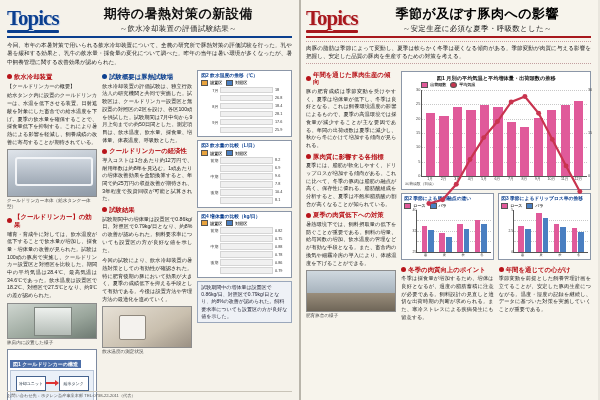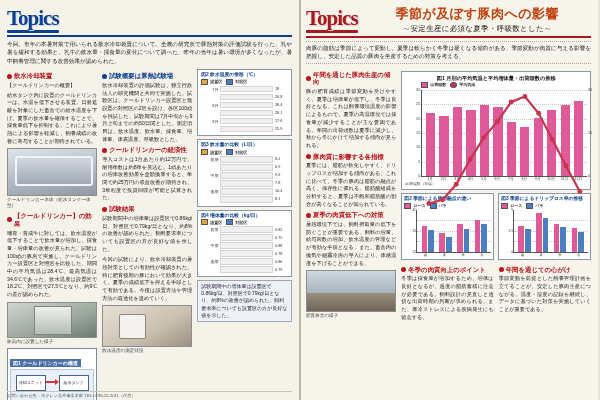--- a/index.html
+++ b/index.html
@@ -204,20 +204,24 @@
 <div class="page">
   <div class="spread-gap"></div>
 
   <div class="sheet left">
 
     <div class="masthead">
       <div class="topics-logo">
         <span>Topics</span>
         <span class="under"></span>
       </div>
+      <div class="title-wrap">
+        <div class="doc-title">期待の暑熱対策の新設備</div>
+        <div class="doc-sub">～飲水冷却装置の評価試験結果～</div>
+      </div>
     </div>
 
     <div class="lead">今回、市年の本暑対策で用いられる飲水冷却装置について、全農の研究所で豚熱対策の評価試験を行った。乳や暑を緩和する効果と、乳牛の飲水量・採食量の変化について調べた。昨年の当年は暑い環境が多くなったが、暑中飼養管理に関する改善効果が認められた。</div>
 
     <div class="cols">
 
       <div class="col">
         <h3 class="sec">
           <span class="bullet"></span>
           <span>飲水冷却装置</span>
@@ -421,21 +425,21 @@
   </div>
 
   <div class="sheet right">
 
     <div class="masthead">
       <div class="topics-logo">
         <span>Topics</span>
         <span class="under"></span>
       </div>
       <div class="title-wrap">
-        <div class="doc-title" style="color:#c2410c">季節が及ぼす豚肉への影響</div>
+        <div class="doc-title" style="color:#000000">季節が及ぼす豚肉への影響</div>
         <div class="doc-sub">～安定生産に必須な夏季・呼吸数とした～</div>
       </div>
     </div>
 
     <div class="lead">肉豚の脂肪は季節によって変動し、夏季は軟らかく冬季は硬くなる傾向がある。季節変動が肉質に与える影響を把握し、安定した品質の豚肉を生産するための対策を考える。</div>
 
     <div class="cols">
 
       <div class="col">
         <h3 class="sec">

